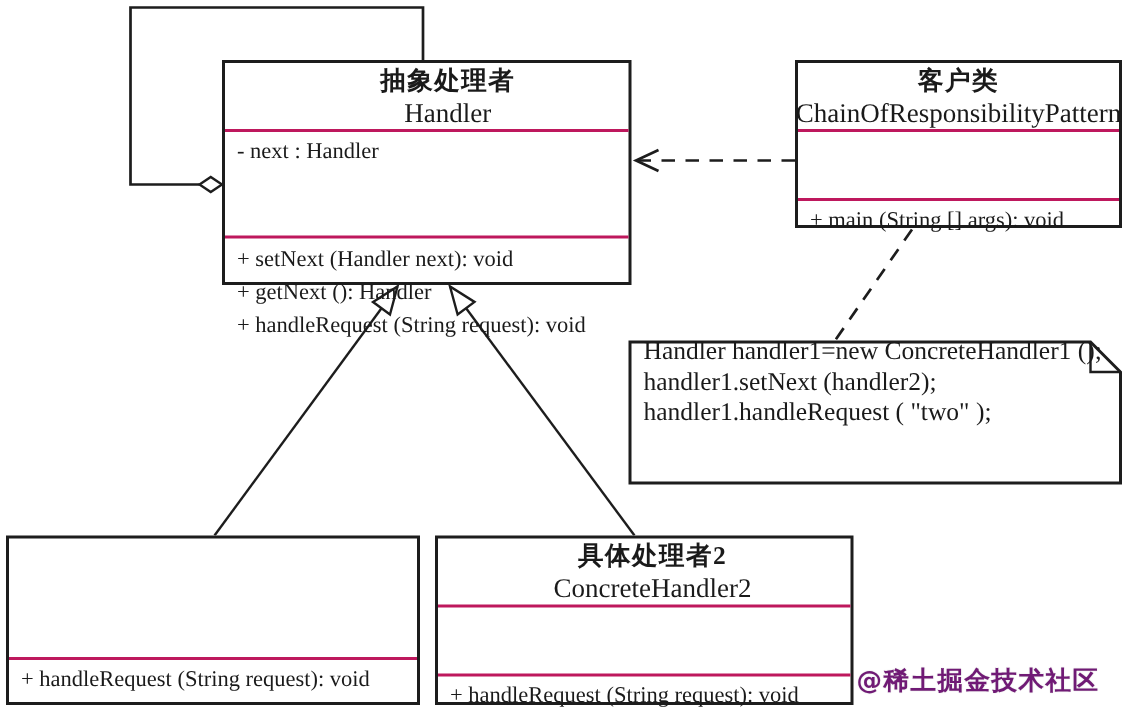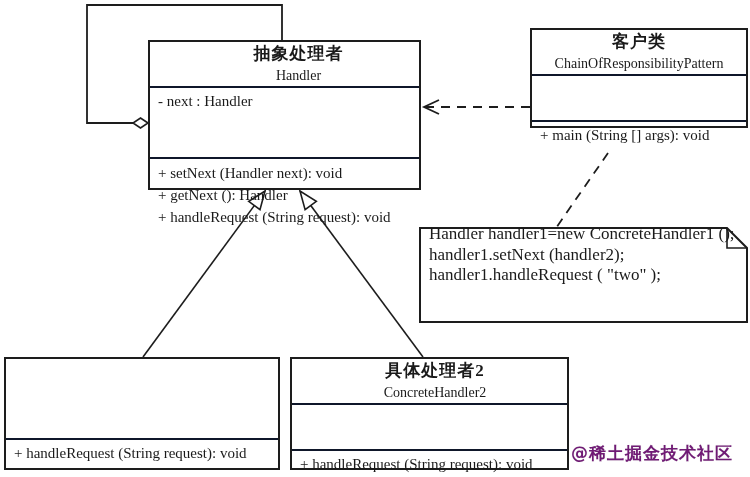--- a/index.html
+++ b/index.html
@@ -9,27 +9,27 @@
     font-family:"Liberation Serif","DejaVu Serif",serif; color:#1a1a1a;
     overflow:hidden;
   }
   svg.wires { position:absolute; left:0; top:0; }
 
   .uml-class {
     position:absolute; background:#fff; border:2px solid #1d1d1d;
     display:flex; flex-direction:column;
   }
   .sec { width:100%; }
-  .sec + .sec { border-top:2px solid #0f172a; }
+  .sec + .sec { border-top:2px solid #be185d; }
   .sec.title {
     display:flex; flex-direction:column; justify-content:center;
     align-items:center; text-align:center;
   }
   .title-cn { font-weight:700; font-size:17px; line-height:23px; letter-spacing:1px; }
-  .title-en { font-size:14px; line-height:21px; }
+  .title-en { font-size:18px; line-height:21px; }
   .member { font-size:15px; padding-left:8px; white-space:nowrap; }
   .fields-one .member { line-height:26px; }
   .methods .member { line-height:22px; }
   .methods { padding-top:3px;margin-top:44px; }
   .method-single .member { line-height:27px; }
   .methods.method-single { padding-top:0; }
 
   .note-text {
     position:absolute; left:429px; top:224px; width:312px; height:82px;
     font-size:17px; line-height:20.5px; white-space:nowrap;
@@ -79,21 +79,21 @@
     <div class="sec fields-one" style="height:27px;">
       <div class="member">- next : Handler</div>
     </div>
     <div class="sec methods" style="flex:1;">
       <div class="member">+ setNext (Handler next): void</div>
       <div class="member">+ getNext (): Handler</div>
       <div class="member">+ handleRequest (String request): void</div>
     </div>
   </div>
 
-  <div class="uml-class" style="left:530px; top:28px; width:218px; height:100px;">
+  <div class="uml-class" style="left:530px; top:40px; width:218px; height:112px;">
     <div class="sec title" style="height:46px;">
       <div class="title-cn">客户类</div>
       <div class="title-en">ChainOfResponsibilityPattern</div>
     </div>
     <div class="sec" style="height:34px;"></div>
     <div class="sec methods method-single" style="flex:1;">
       <div class="member">+ main (String [] args): void</div>
     </div>
   </div>
 

